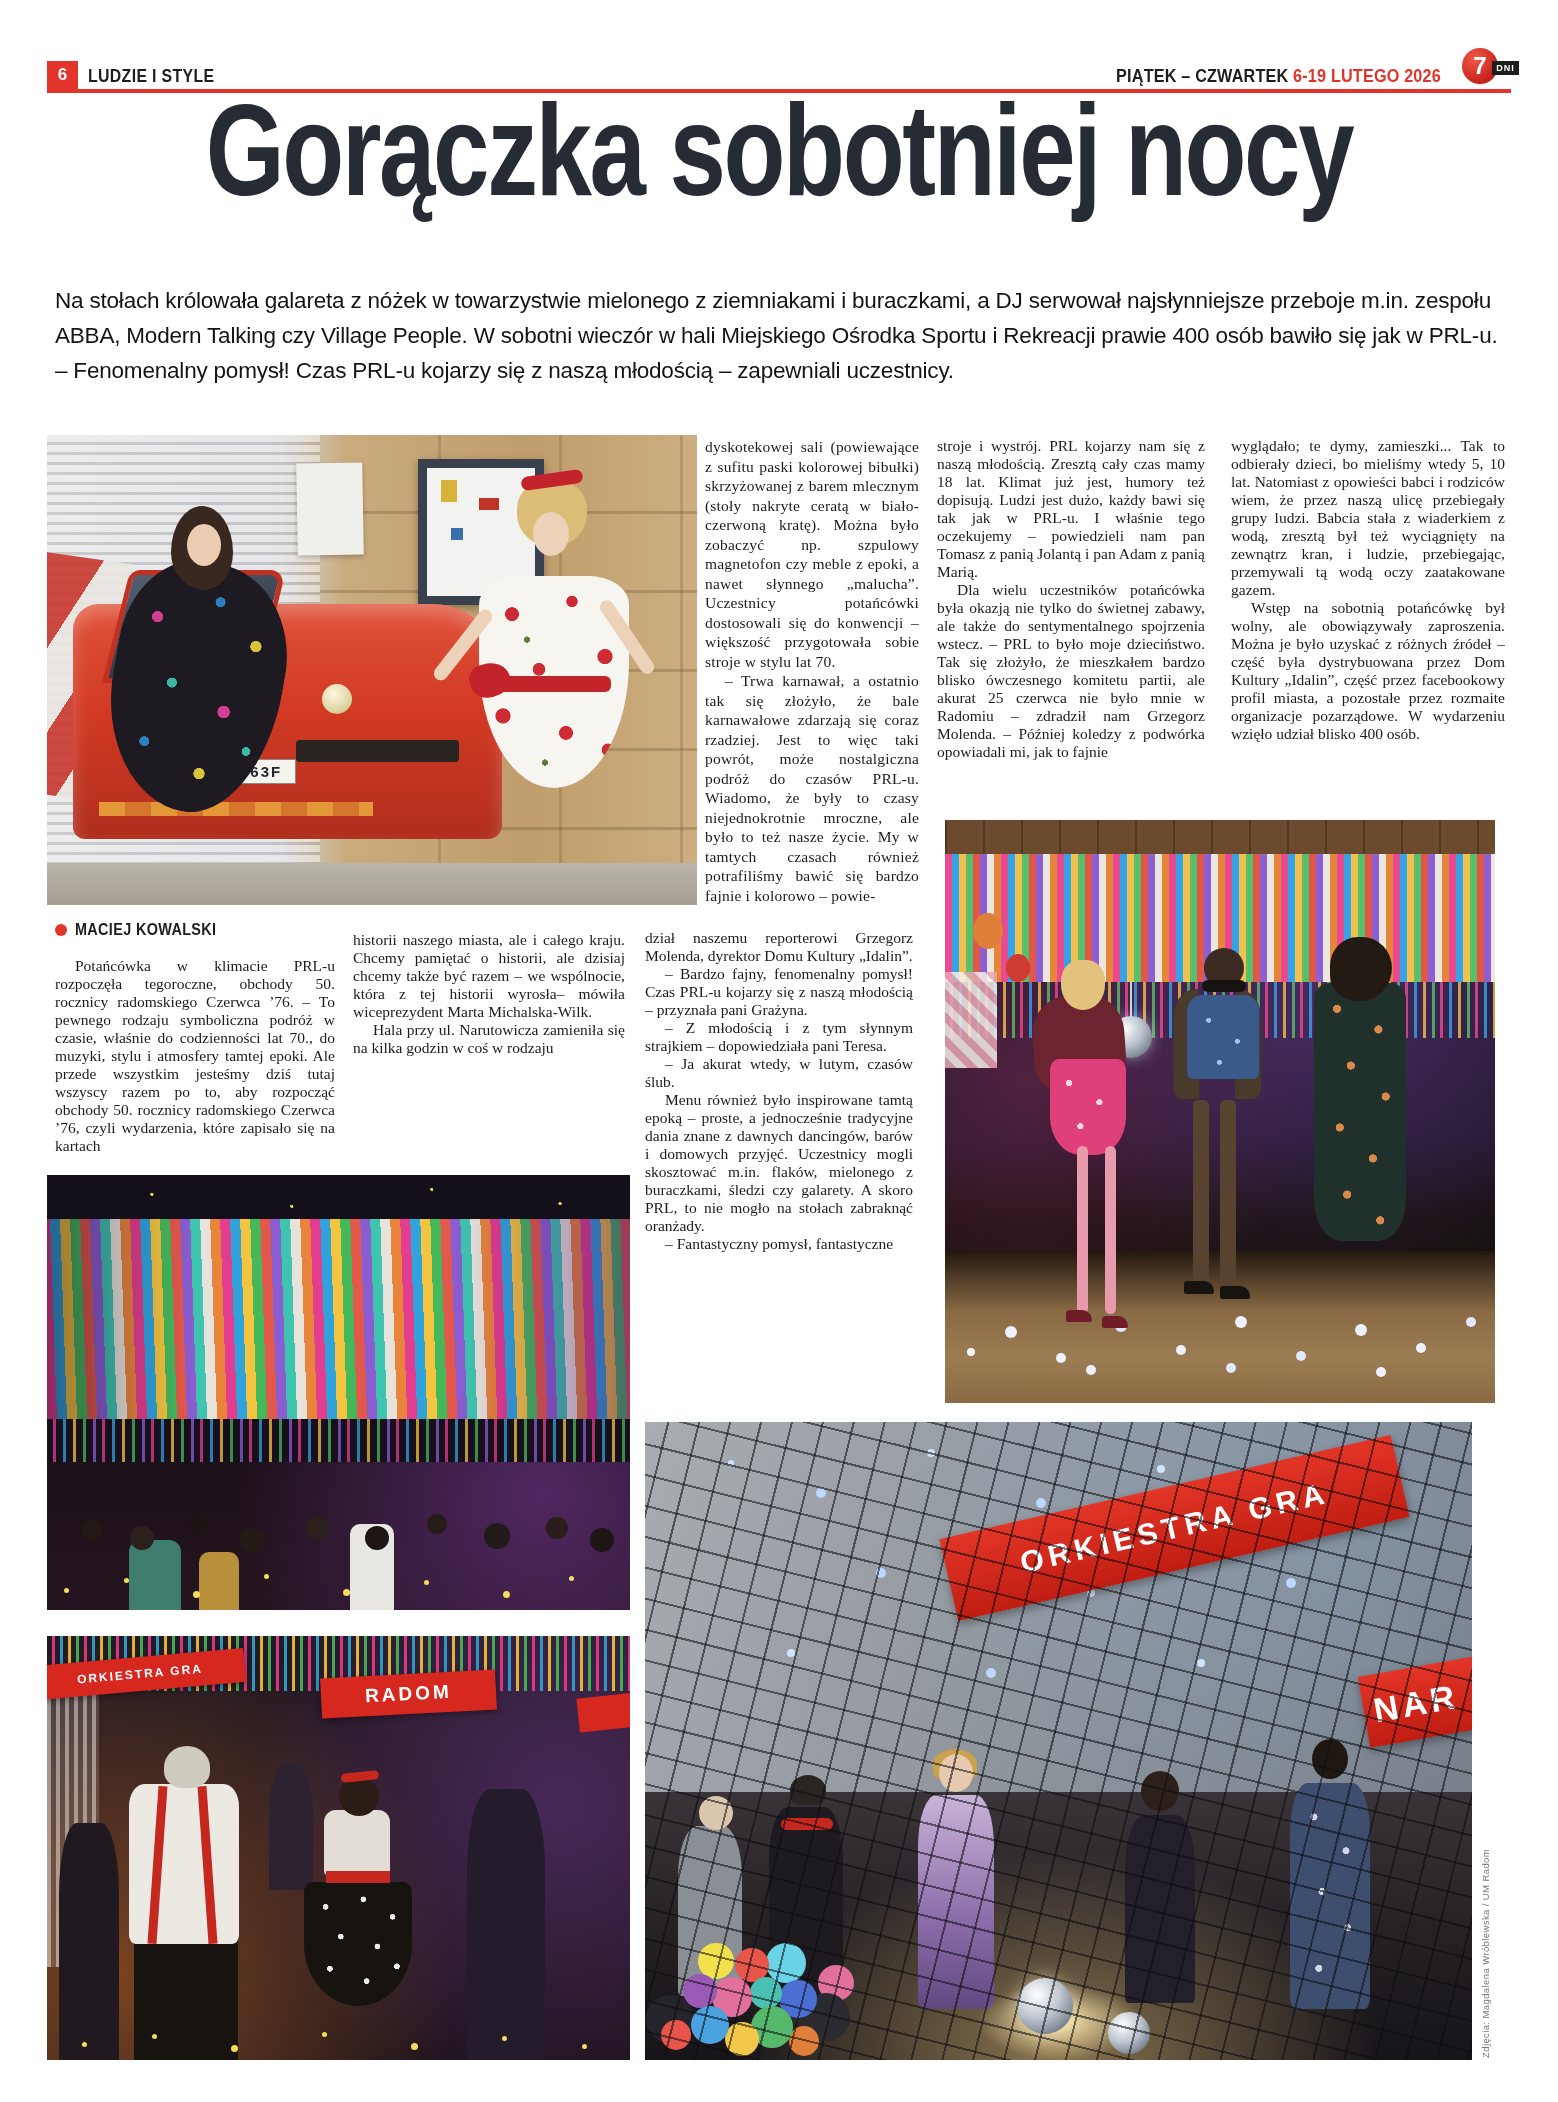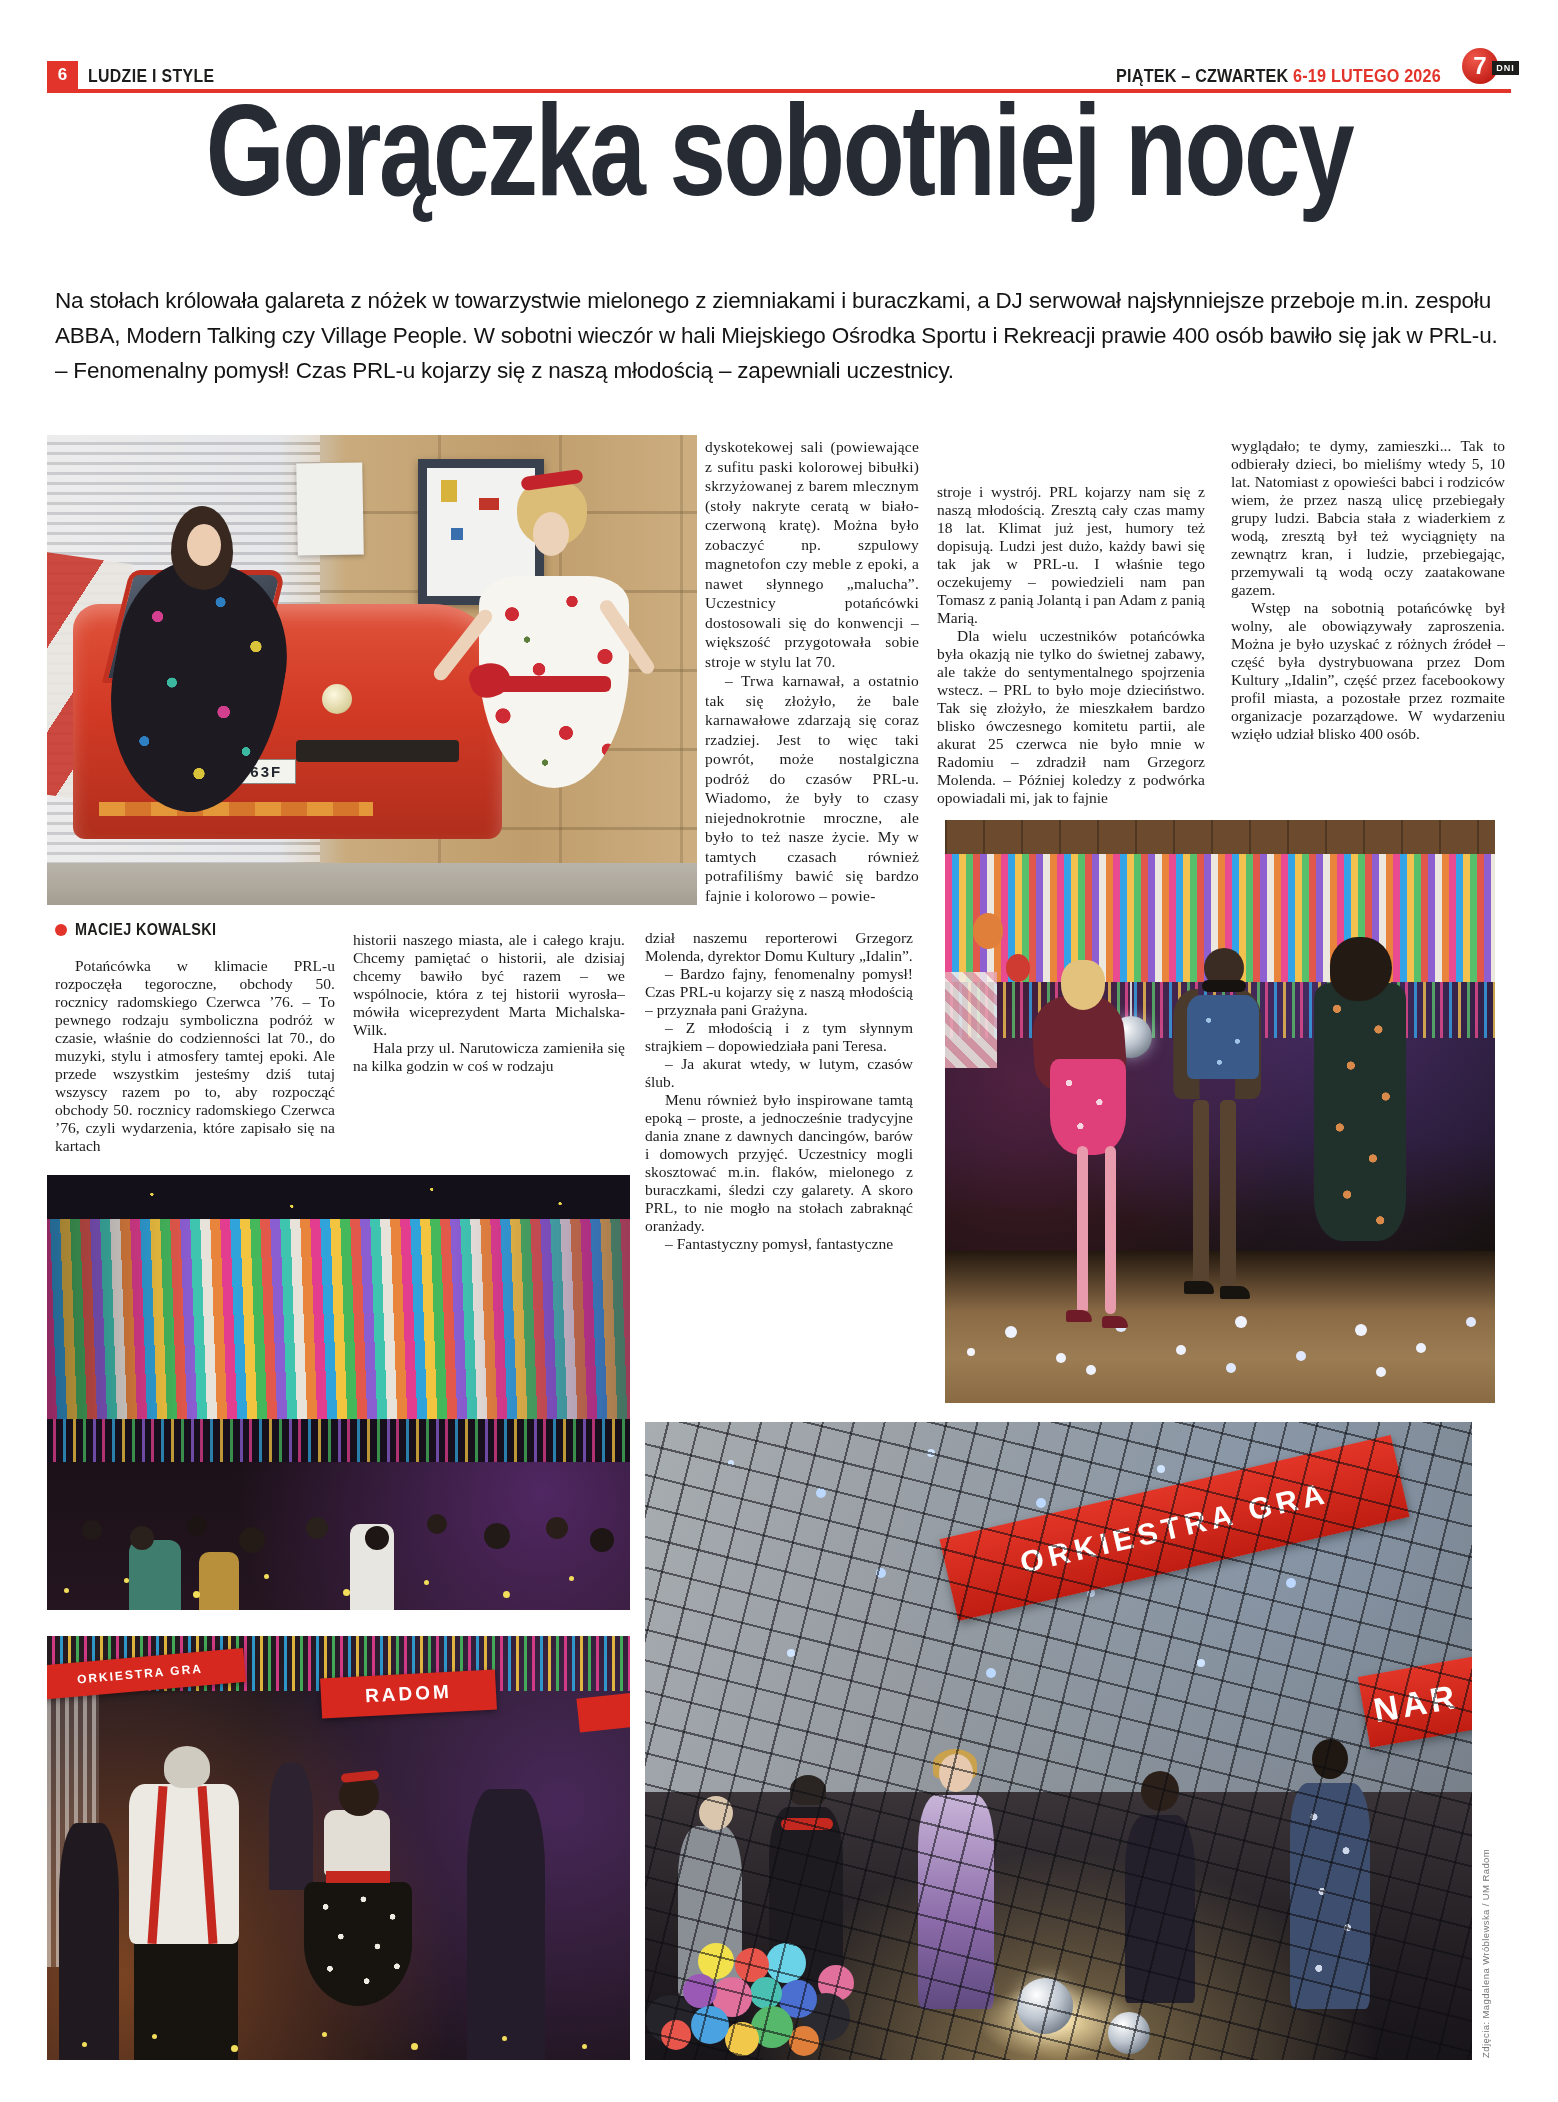--- a/index.html
+++ b/index.html
@@ -35,21 +35,21 @@
   
   .col{position:absolute;font-family:"Liberation Serif","DejaVu Serif",serif;font-size:15.5px;
        line-height:18px;color:#1b1b1b;text-align:justify;overflow:hidden;}
   .col p{margin:0;text-indent:20px;}
   .col p.noind{text-indent:0;}
   .col-narrow{line-height:19.5px;letter-spacing:.2px;font-family:Liberation Serif, serif;}
   #col1{left:55px;top:957px;width:280px;height:226px;}
   #col2{left:353px;top:931px;width:272px;height:252px;}
   #col3top{left:705px;top:437px;width:214px;height:472px;}
   #col3bot{left:645px;top:929px;width:268px;height:462px;}
-  #col4{left:937px;top:437px;width:268px;height:368px;margin-top:46px;}
+  #col4{left:937px;top:437px;width:268px;height:368px;}
   #col5{left:1231px;top:437px;width:274px;height:358px;}
 
   
   .photo{position:absolute;overflow:hidden;}
   .abs{position:absolute;}
 
   
   #ph-car{left:47px;top:435px;width:650px;height:470px;
           background:linear-gradient(90deg,#dddddf 0%,#d3d4d7 36%,#c9ab7d 46%,#c09d6c 74%,#ccae80 100%);}
   .pc-shutter{left:0;top:0;width:42%;height:100%;
@@ -308,21 +308,21 @@
   <div class="lead">Na stołach królowała galareta z nóżek w towarzystwie mielonego z ziemniakami i buraczkami, a DJ serwował najsłynniejsze przeboje m.in. zespołu ABBA, Modern Talking czy Village People. W sobotni wieczór w hali Miejskiego Ośrodka Sportu i Rekreacji prawie 400 osób bawiło się jak w PRL-u. – Fenomenalny pomysł! Czas PRL-u kojarzy się z naszą młodością – zapewniali uczestnicy.</div>
   <div class="byline">
     <span class="dot"></span>
     <span class="name">MACIEJ KOWALSKI</span>
   </div>
 
   <div class="col" id="col1">
       <p>Potańcówka w klimacie PRL-u rozpoczęła tegoroczne, obchody 50. rocznicy radomskiego Czerwca ’76. – To pewnego rodzaju symboliczna podróż w czasie, właśnie do codzienności lat 70., do muzyki, stylu i atmosfery tamtej epoki. Ale przede wszystkim jesteśmy dziś tutaj wszyscy razem po to, aby rozpocząć obchody 50. rocznicy radomskiego Czerwca ’76, czyli wydarzenia, które zapisało się na kartach</p>
     </div>
   <div class="col" id="col2">
-      <p class="noind">historii naszego miasta, ale i całego kraju. Chcemy pamiętać o historii, ale dzisiaj chcemy bawiło być razem – we wspólnocie, która z tej historii wyrosła– mówiła wiceprezydent Marta Michalska-Wilk.</p>
+      <p class="noind">historii naszego miasta, ale i całego kraju. Chcemy pamiętać o historii, ale dzisiaj chcemy także być razem – we wspólnocie, która z tej historii wyrosła– mówiła wiceprezydent Marta Michalska-Wilk.</p>
       <p>Hala przy ul. Narutowicza zamieniła się na kilka godzin w coś w rodzaju</p>
     </div>
   <div class="col col-narrow" id="col3top">
       <p class="noind">dyskotekowej sali (powiewające z sufitu paski kolorowej bibułki) skrzyżowanej z barem mlecznym (stoły nakryte ceratą w biało-czerwoną kratę). Można było zobaczyć np. szpulowy magnetofon czy meble z epoki, a nawet słynnego „malucha”. Uczestnicy potańcówki dostosowali się do konwencji – większość przygotowała sobie stroje w stylu lat 70.</p>
       <p>– Trwa karnawał, a ostatnio tak się złożyło, że bale karnawałowe zdarzają się coraz rzadziej. Jest to więc taki powrót, może nostalgiczna podróż do czasów PRL-u. Wiadomo, że były to czasy niejednokrotnie mroczne, ale było to też nasze życie. My w tamtych czasach również potrafiliśmy bawić się bardzo fajnie i kolorowo – powie-</p>
     </div>
   <div class="col" id="col3bot">
       <p class="noind">dział naszemu reporterowi Grzegorz Molenda, dyrektor Domu Kultury „Idalin”.</p>
       <p>– Bardzo fajny, fenomenalny pomysł! Czas PRL-u kojarzy się z naszą młodością – przyznała pani Grażyna.</p>
       <p>– Z młodością i z tym słynnym strajkiem – dopowiedziała pani Teresa.</p>

